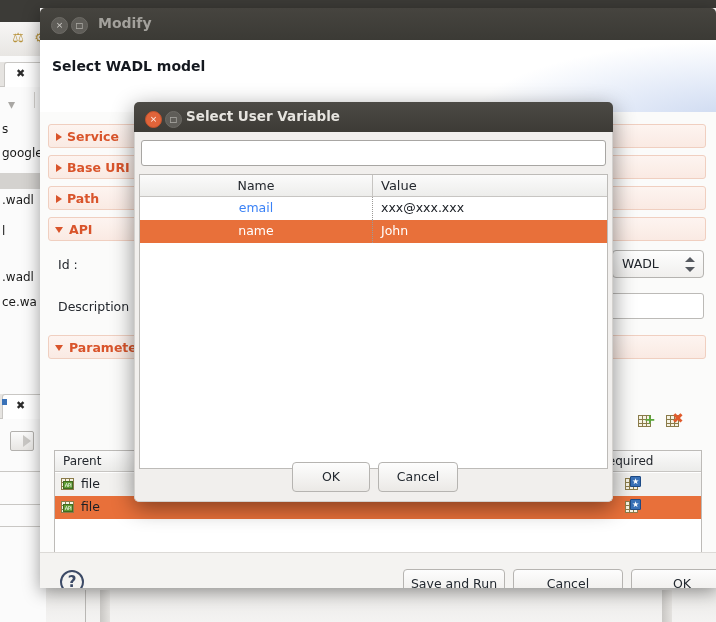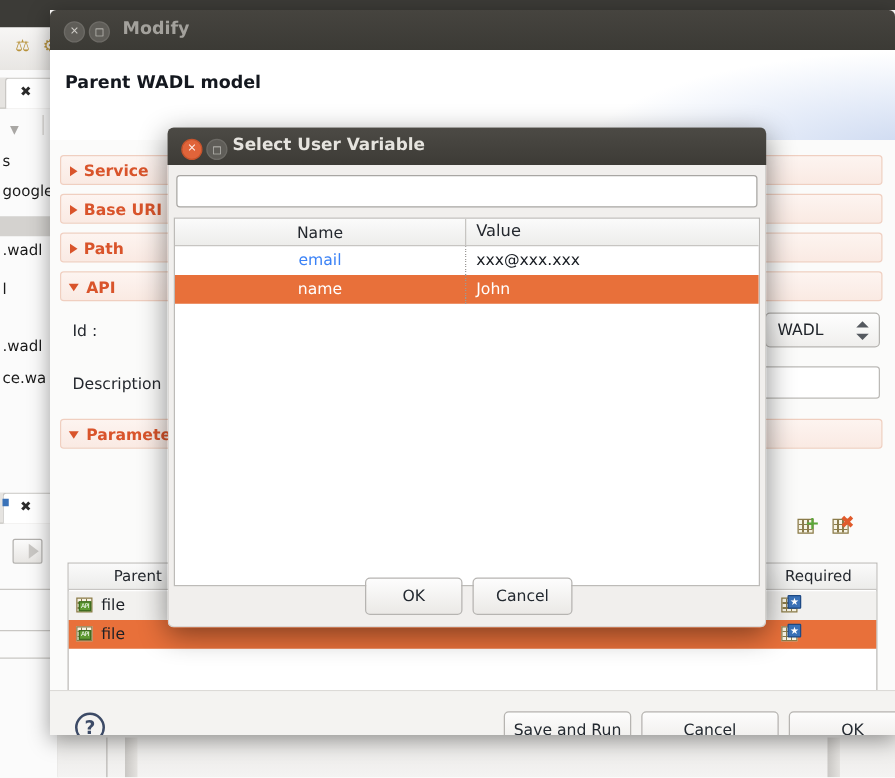--- a/index.html
+++ b/index.html
@@ -285,21 +285,20 @@
     width: 100%; height: 21px;
     background: linear-gradient(to bottom,#fafafa,#ececea);
     border-bottom: 1px solid #c7c5c2;
     box-sizing: border-box;
   }
   .pth {
     position: absolute;
     top: 3px;
     font-size: 12px;
     color: #24282e;
-    margin-left: 28px;
   }
   .pth-sep {
     position: absolute;
     top: 0; width: 1px; height: 21px;
     background: #c7c5c2;
   }
   .prow {
     position: absolute;
     left: 0;
     width: 100%; height: 23px;
@@ -594,21 +593,21 @@
     <div class="modify-titlebar">
       <div class="tb-btn close-inactive">×</div>
       <div class="tb-btn minmax">□</div>
       <div class="tb-title inactive">Modify</div>
     </div>
 
     <div class="modify-body">
 
       <div class="modify-header">
         <div class="modify-header-glow"></div>
-        <div class="modify-header-title">Parent WADL model</div>
+        <div class="modify-header-title">Select WADL model</div>
       </div>
 
       <div class="modify-content">
 
         <div class="section" style="top:12px;">
           <div class="tri-right"></div>
           <div class="section-label">Service</div>
         </div>
 
         <div class="section" style="top:43px;">

